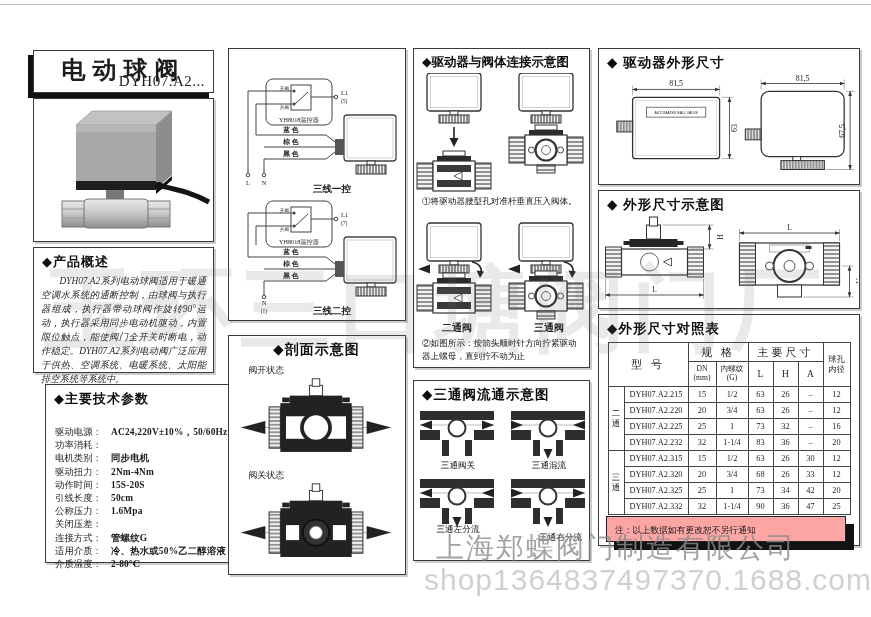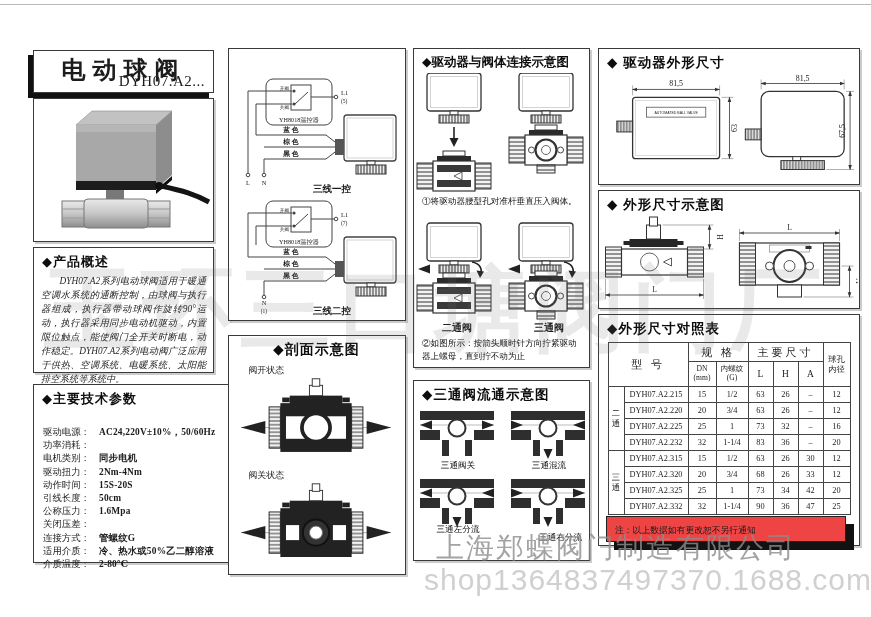--- a/index.html
+++ b/index.html
@@ -4,21 +4,21 @@
 <style>
   html,body{margin:0;padding:0;background:#fff;}
   .page{position:relative;width:871px;height:617px;background:#fff;overflow:hidden;
         font-family:"Liberation Serif","DejaVu Serif",serif;color:#1c1c1c;}
   .toprule{position:absolute;top:4px;left:0;width:871px;height:1px;background:#b8b8b8;}
   .panel{position:absolute;background:#fff;border:1.5px solid #3a3a3a;box-sizing:border-box;
          box-shadow:2px 2px 0 rgba(110,110,110,.35);}
   .p-title{left:33px;top:50px;width:181px;height:43px;box-shadow:-5px 5px 0 #111;}
   .p-photo{left:33px;top:98px;width:181px;height:144px;}
   .p-over{left:33px;top:247px;width:181px;height:126px;}
-  .p-specs{left:33px;top:384px;width:203px;height:179px;}
+  .p-specs{left:45px;top:384px;width:203px;height:179px;}
   .p-wire{left:228px;top:48px;width:178px;height:273px;}
   .p-sect{left:228px;top:335px;width:178px;height:240px;padding-left:36px;}
   .p-conn{left:413px;top:48px;width:177px;height:320px;}
   .p-flow{left:413px;top:380px;width:177px;height:181px;}
   .p-adim{left:598px;top:48px;width:262px;height:137px;}
   .p-odim{left:598px;top:190px;width:262px;height:119px;}
   .p-table{left:598px;top:314px;width:262px;height:232px;}
   .heading{font-family:"Liberation Sans","DejaVu Sans",sans-serif;font-weight:bold;
            font-size:13px;color:#0d0d0d;padding:5px 0 0 8px;letter-spacing:1px;white-space:nowrap;}
   .big-title{font-size:24px;font-weight:bold;letter-spacing:7px;text-align:center;margin-top:3px;}
@@ -35,21 +35,21 @@
   
   .dimtable{border-collapse:collapse;margin:4px auto 0 auto;table-layout:fixed;}
   .dimtable th,.dimtable td{border:1px solid #444;font-size:8.3px;font-weight:normal;
       text-align:center;vertical-align:middle;padding:0;overflow:hidden;}
   .dimtable thead th{font-size:9.5px;}
   .dimtable .hdr-big{font-size:11px;letter-spacing:3px;}
   .pre{white-space:pre-line;line-height:1.15;}
   .group-cell{font-size:10.5px;line-height:1.15;letter-spacing:0;}
   .model-cell{font-size:7.6px;}
   .row-h{height:16px;}
-  .note-box{position:absolute;left:7px;top:201px;width:240px;height:26px;background:#ef4444;
+  .note-box{position:absolute;left:7px;top:201px;width:240px;height:26px;background:#fca5a5;
       border:1px solid #222;box-shadow:8px 8px 0 #121212;font-size:8.8px;line-height:26px;
       padding-left:8px;box-sizing:border-box;white-space:nowrap;}
   
   .wm-center{position:absolute;top:248px;left:0;width:100%;text-align:center;font-size:92px;
       font-weight:bold;color:rgba(110,110,110,.15);letter-spacing:6px;white-space:nowrap;
       z-index:40;pointer-events:none;font-family:"Liberation Sans",sans-serif;}
   .wm-company{position:absolute;top:529px;left:436px;font-size:28px;color:rgba(140,140,140,.8);
       letter-spacing:2px;white-space:nowrap;z-index:45;pointer-events:none;}
   .wm-shop{position:absolute;top:563px;left:424px;font-size:30px;color:rgba(205,205,205,.95);
       letter-spacing:1px;white-space:nowrap;z-index:45;pointer-events:none;

